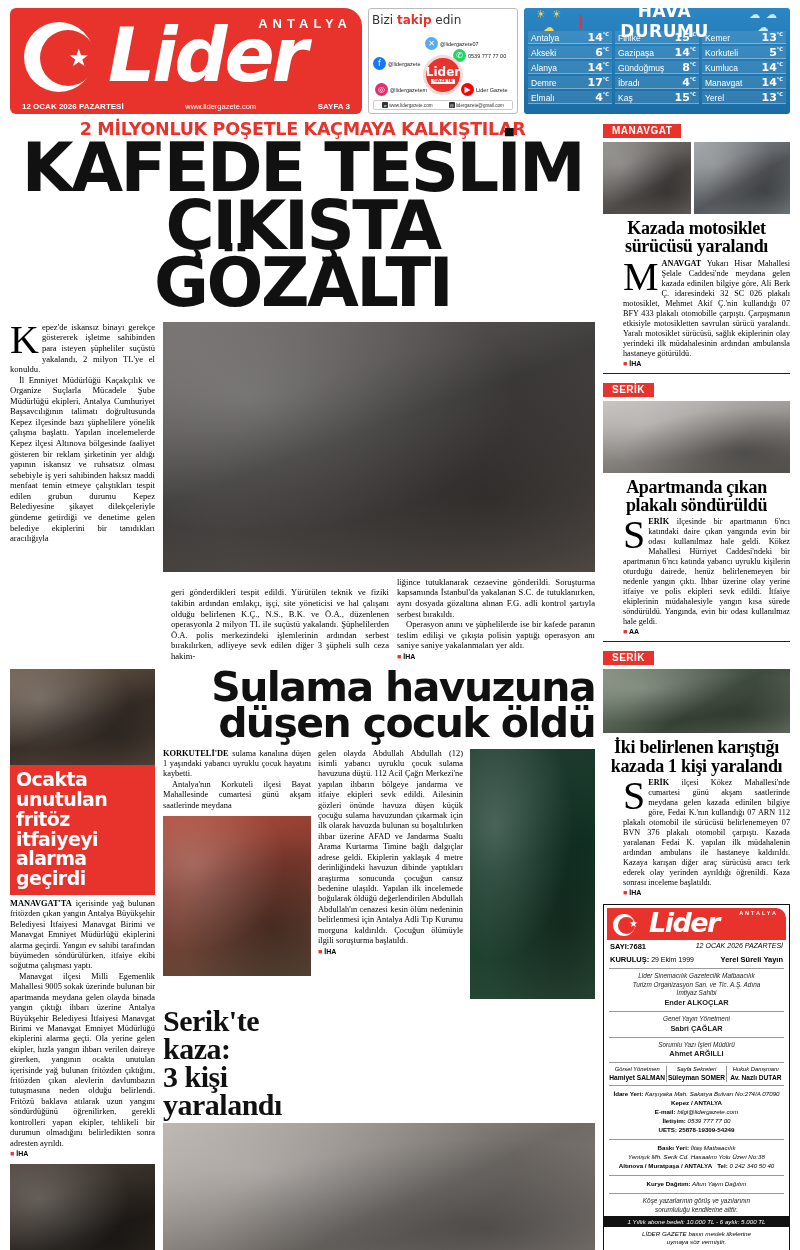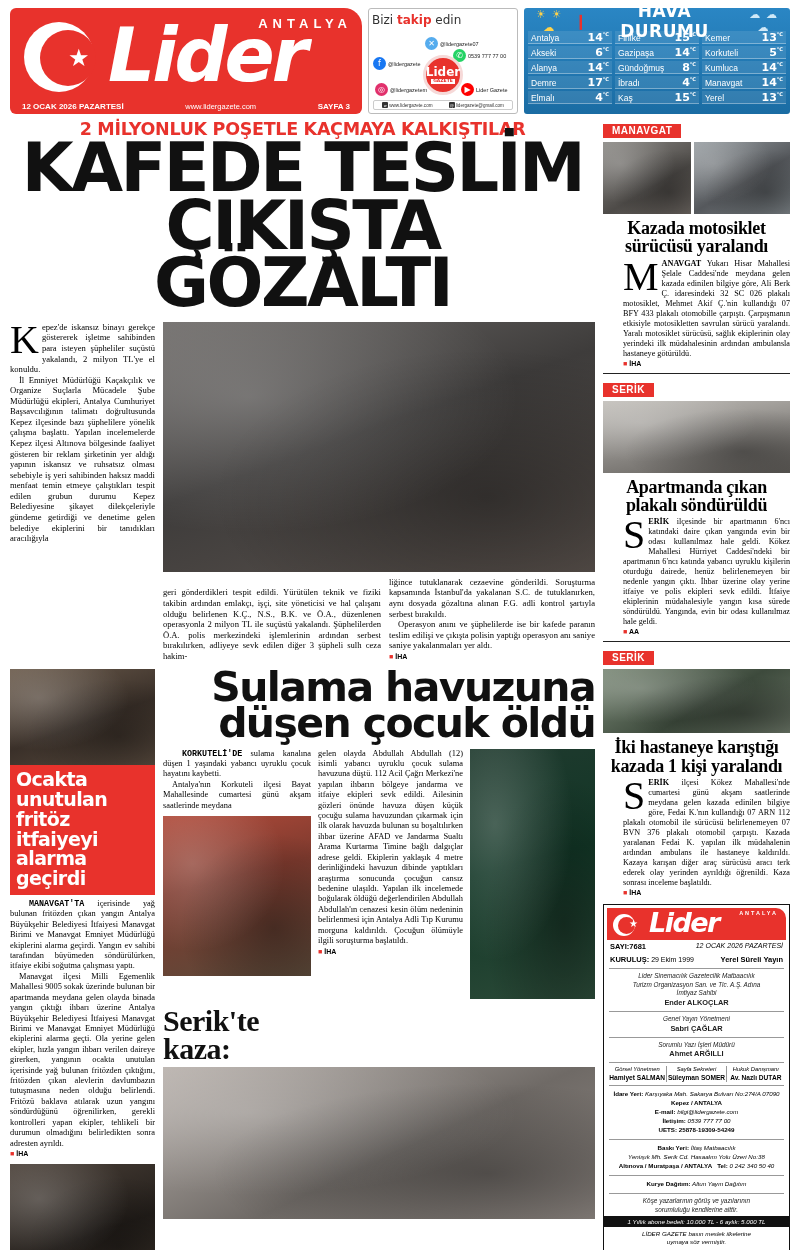--- a/index.html
+++ b/index.html
@@ -167,21 +167,21 @@
   
   .sec2 { display:flex; gap:8px; margin-top:8px; }
   .sec2-left { width:145px; flex:0 0 145px; }
   .sec2-right { flex:1; }
   .red-head {
     background:#e8322c; color:#fff; font-family:"DejaVu Sans", sans-serif;
     font-weight:bold; font-size:19px; line-height:1.04; padding:5px 6px 6px;
     letter-spacing:-0.6px;
   }
   .art-body { font-size:8.4px; line-height:1.24; text-align:justify; }
-  .art-body b { font-family:Liberation Mono, monospace;margin-left:19px; }
+  .art-body b { font-family:Liberation Serif, serif; }
   .h2-title {
     font-family:"DejaVu Sans", sans-serif; font-weight:bold; font-size:41px;
     line-height:0.88; letter-spacing:-1.6px; color:#111; text-align:right;
   }
   .h3-title {
     font-family:"Liberation Serif", serif; font-weight:bold; font-size:30px;
     line-height:0.94; color:#111; letter-spacing:-0.5px;
   }
 
   
@@ -399,21 +399,21 @@
             <p class="tight first dropcap">Kepez'de iskansız binayı gerekçe göstererek işletme sahibinden para isteyen şüpheliler suçüstü yakalandı, 2 milyon TL'ye el konuldu.</p>
             <p class="tight">İl Emniyet Müdürlüğü Kaçakçılık ve Organize Suçlarla Mücadele Şube Müdürlüğü ekipleri, Antalya Cumhuriyet Başsavcılığının talimatı doğrultusunda Kepez ilçesinde bazı şüphelilere yönelik çalışma başlattı. Yapılan incelemelerde Kepez ilçesi Altınova bölgesinde faaliyet gösteren bir reklam şirketinin yer aldığı yapının iskansız ve ruhsatsız olması sebebiyle iş yeri sahibinden haksız maddi menfaat temin etmeye çalıştıkları tespit edilen grubun durumu Kepez Belediyesine şikayet dilekçeleriyle gündeme getirdiği ve denetime gelen belediye ekiplerini bir tanıdıkları aracılığıyla</p>
           </div>
           <div class="lead-photo">
             <div class="ph ph-lead" style="height:100%;"></div>
           </div>
 
         </div>
         <div style="display:flex; gap:8px; margin-top:5px;">
           <div style="width:145px; flex:0 0 145px;"></div>
-          <div class="lead-c2" style="width:218px; flex:0 0 218px;">
+          <div class="lead-c2" style="width:218px; flex:0 0 218px;margin-left:8px;">
             <p class="tight first">geri gönderdikleri tespit edildi. Yürütülen teknik ve fiziki takibin ardından emlakçı, işçi, site yöneticisi ve hal çalışanı olduğu belirlenen K.Ç., N.S., B.K. ve Ö.A., düzenlenen operasyonla 2 milyon TL ile suçüstü yakalandı. Şüphelilerden Ö.A. polis merkezindeki işlemlerinin ardından serbest bırakılırken, adliyeye sevk edilen diğer 3 şüpheli sulh ceza hakim-</p>
           </div>
           <div class="lead-c3" style="width:206px; flex:1;">
             <p class="tight first">liğince tutuklanarak cezaevine gönderildi. Soruşturma kapsamında İstanbul'da yakalanan S.C. de tutuklanırken, aynı dosyada gözaltına alınan F.G. adli kontrol şartıyla serbest bırakıldı.</p>
             <p class="tight">Operasyon anını ve şüphelilerde ise bir kafede paranın teslim edilişi ve çıkışta polisin yaptığı operasyon anı saniye saniye yakalanmaları yer aldı.</p>
             <span class="src">İHA</span>
           </div>
         </div>
       </div>
 
@@ -457,20 +457,21 @@
             </div>
             <div style="flex:1;">
               <div class="ph ph-night" style="height:250px;"></div>
             </div>
           </div>
 
           <div style="display:flex; gap:7px; margin-top:8px;">
             <div style="width:148px; flex:0 0 148px;">
               <div class="h3-title">
                 <div>Serik'te kaza:</div>
+                <div>3 kişi yaralandı</div>
               </div>
             </div>
             <div style="flex:1;"></div>
           </div>
           <div class="ph ph-serik" style="height:152px; margin-top:4px;"></div>
 
         </div>
       </div>
     </div>
 
@@ -504,21 +505,21 @@
           <p class="tight first dropcap"><b>SERİK</b><span> ilçesinde bir apartmanın 6'ncı katındaki daire çıkan yangında evin bir odası kullanılmaz hale geldi. Kökez Mahallesi Hürriyet Caddesi'ndeki bir apartmanın 6'ncı katında yabancı uyruklu kişilerin oturduğu dairede, henüz belirlenemeyen bir nedenle yangın çıktı. İhbar üzerine olay yerine itfaiye ve polis ekipleri sevk edildi. İtfaiye ekiplerinin müdahalesiyle yangın kısa sürede söndürüldü. Yangında, evin bir odası kullanılmaz hale geldi.</span></p>
           <span class="src">AA</span>
         </div>
       </div>
       <div class="rule"></div>
 
       <div>
         <span class="tag">SERİK</span>
         <div class="ph ph-crash" style="height:64px;"></div>
         <div class="side-title">
-          <div>İki hastaneye karıştığı</div>
+          <div>İki belirlenen karıştığı</div>
           <div>kazada 1 kişi yaralandı</div>
         </div>
         <div class="side-body">
           <p class="tight first dropcap"><b>SERİK</b><span> ilçesi Kökez Mahallesi'nde cumartesi günü akşam saatlerinde meydana gelen kazada edinilen bilgiye göre, Fedai K.'nın kullandığı 07 ARN 112 plakalı otomobil ile sürücüsü belirlenemeyen 07 BVN 376 plakalı otomobil çarpıştı. Kazada yaralanan Fedai K. yapılan ilk müdahalenin ardından ambulans ile hastaneye kaldırıldı. Kazaya karışan diğer araç sürücüsü aracı terk ederek olay yerinden ayrıldığı öğrenildi. Kaza sonrası inceleme başlatıldı.</span></p>
           <span class="src">İHA</span>
         </div>
       </div>
 
       <div class="imprint">
         <div class="imp-mast">

